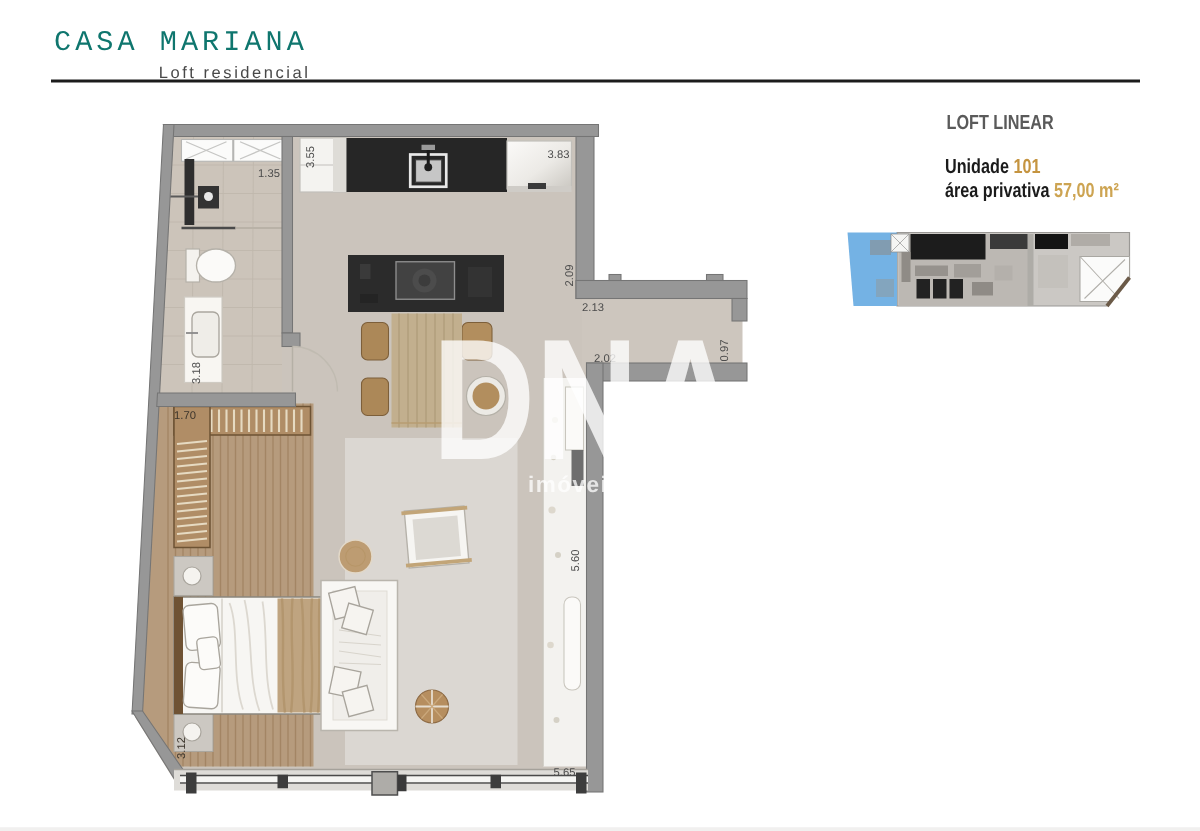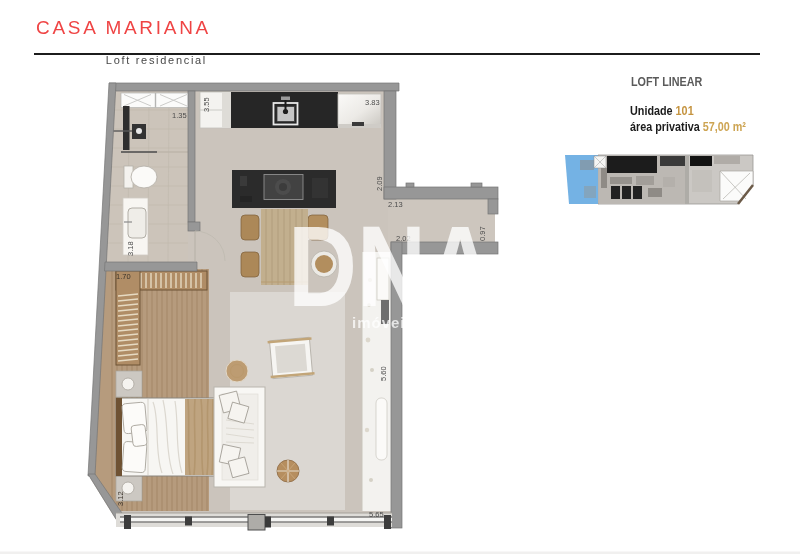--- a/index.html
+++ b/index.html
@@ -1,20 +1,20 @@
 <!DOCTYPE html>
 <html><head>
 <meta charset="utf-8">
 <style>
   html,body{margin:0;padding:0;}
   .page{position:relative;width:800px;height:554px;background:#ffffff;
         font-family:"Liberation Sans",sans-serif;overflow:hidden;}
   .brand{position:absolute;left:36px;top:17px;width:171px;}
-  .brand-name{font-size:19px;font-weight:400;color:#ef4444;letter-spacing:2.7px;white-space:nowrap;}
-  .brand-sub{font-size:11px;font-weight:400;color:#484848;letter-spacing:1.7px;text-align:right;margin-top:15px;white-space:nowrap;}
+  .brand-name{font-size:19px;font-weight:400;color:#0f766e;letter-spacing:2.7px;white-space:nowrap;font-family:Liberation Mono, monospace;}
+  .brand-sub{font-size:11px;font-weight:400;color:#484848;letter-spacing:1.7px;text-align:right;margin-top:4px;white-space:nowrap;}
   .rule{position:absolute;left:34px;top:53px;width:726px;height:2px;background:#1c1c1c;}
   .prow{position:absolute;font-size:13.5px;line-height:14px;font-weight:bold;color:#1b1b1b;
         transform:scaleX(0.8);transform-origin:left top;white-space:nowrap;}
   .gold{color:#c59440;}
   svg{position:absolute;left:0;top:0;}
 </style>
 </head>
 <body>
 <div class="page">
   <div class="brand">

